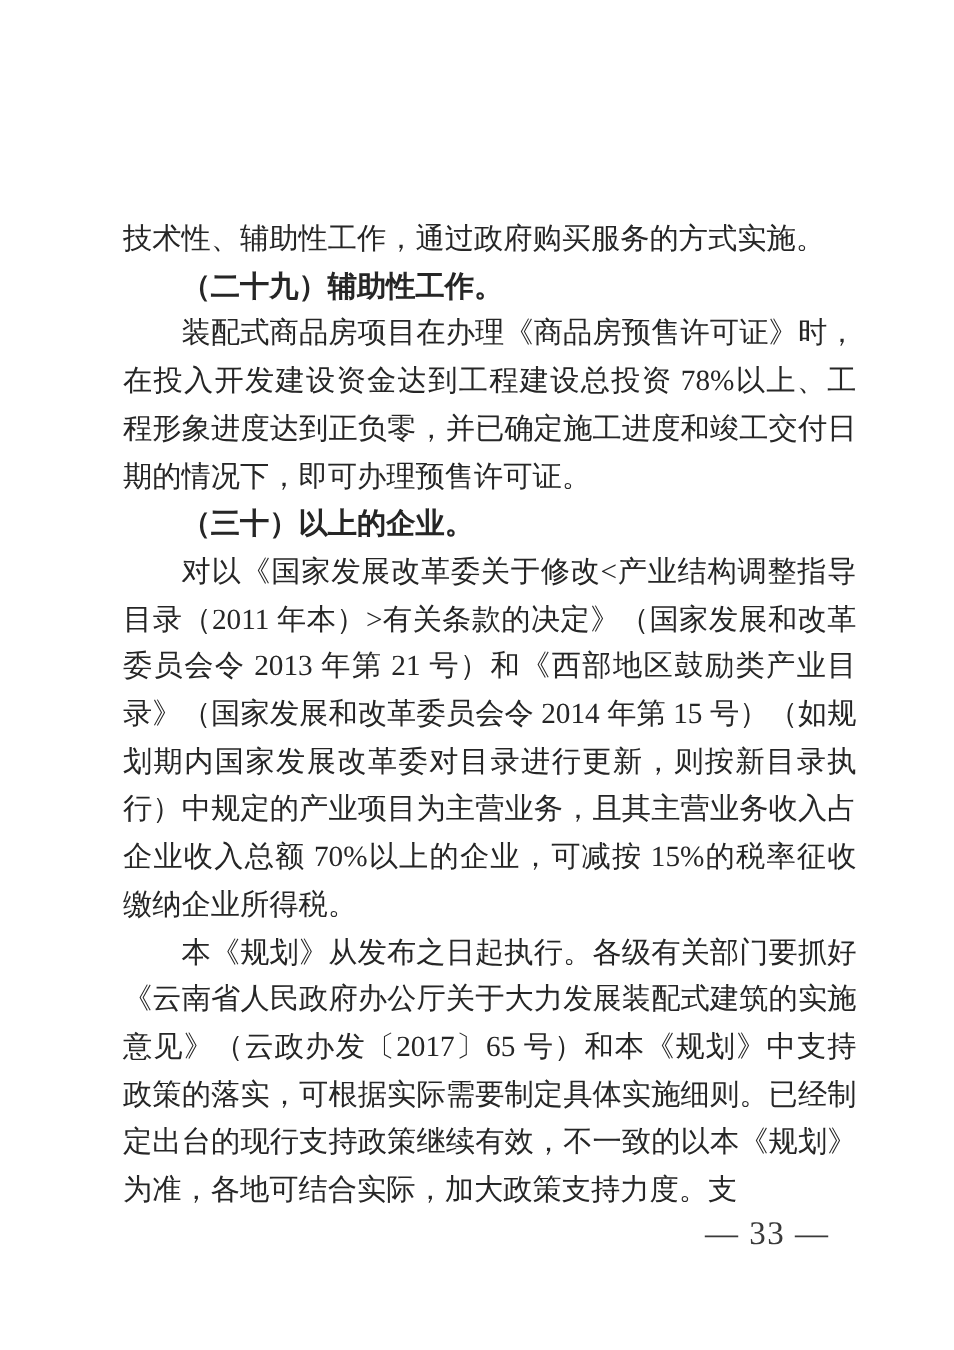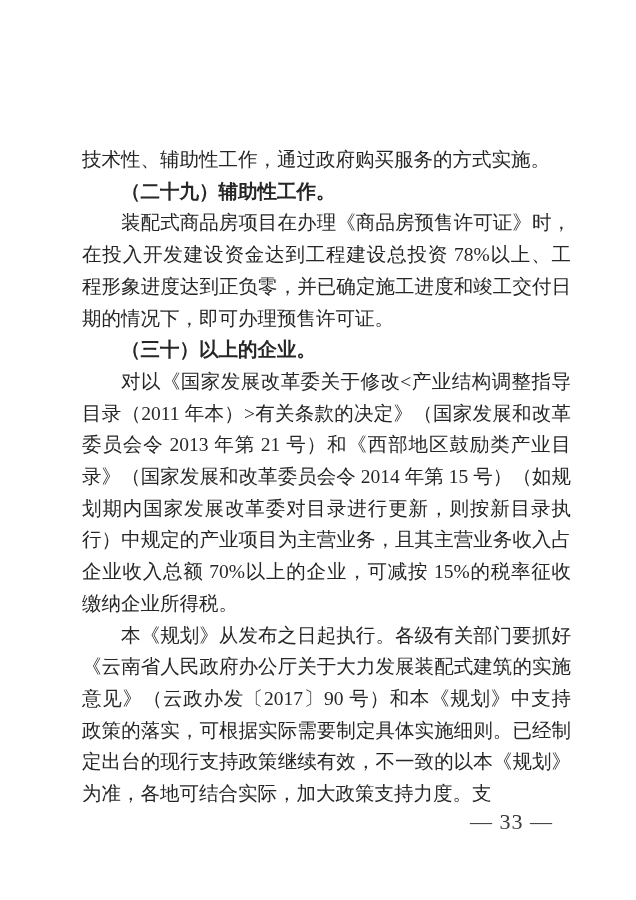--- a/index.html
+++ b/index.html
@@ -52,17 +52,17 @@
 </head>
 <body>
 
 <div class="page">
   <div class="content">
     <p class="para continuation">技术性、辅助性工作，通过政府购买服务的方式实施。</p>
     <p class="para heading">（二十九）辅助性工作。</p>
     <p class="para">装配式商品房项目在办理《商品房预售许可证》时，在投入开发建设资金达到工程建设总投资 78%以上、工程形象进度达到正负零，并已确定施工进度和竣工交付日期的情况下，即可办理预售许可证。</p>
     <p class="para heading">（三十）以上的企业。</p>
     <p class="para">对以《国家发展改革委关于修改&lt;产业结构调整指导目录（2011 年本）&gt;有关条款的决定》（国家发展和改革委员会令 2013 年第 21 号）和《西部地区鼓励类产业目录》（国家发展和改革委员会令 2014 年第 15 号）（如规划期内国家发展改革委对目录进行更新，则按新目录执行）中规定的产业项目为主营业务，且其主营业务收入占企业收入总额 70%以上的企业，可减按 15%的税率征收缴纳企业所得税。</p>
-    <p class="para">本《规划》从发布之日起执行。各级有关部门要抓好《云南省人民政府办公厅关于大力发展装配式建筑的实施意见》（云政办发〔2017〕90 号）和本《规划》中支持政策的落实，可根据实际需要制定具体实施细则。已经制定出台的现行支持政策继续有效，不一致的以本《规划》为准，各地可结合实际，加大政策支持力度。支</p>
+    <p class="para">本《规划》从发布之日起执行。各级有关部门要抓好《云南省人民政府办公厅关于大力发展装配式建筑的实施意见》（云政办发〔2017〕65 号）和本《规划》中支持政策的落实，可根据实际需要制定具体实施细则。已经制定出台的现行支持政策继续有效，不一致的以本《规划》为准，各地可结合实际，加大政策支持力度。支</p>
   </div>
 
   <div class="page-number">— 33 —</div>
 </div>
 
 </body></html>

